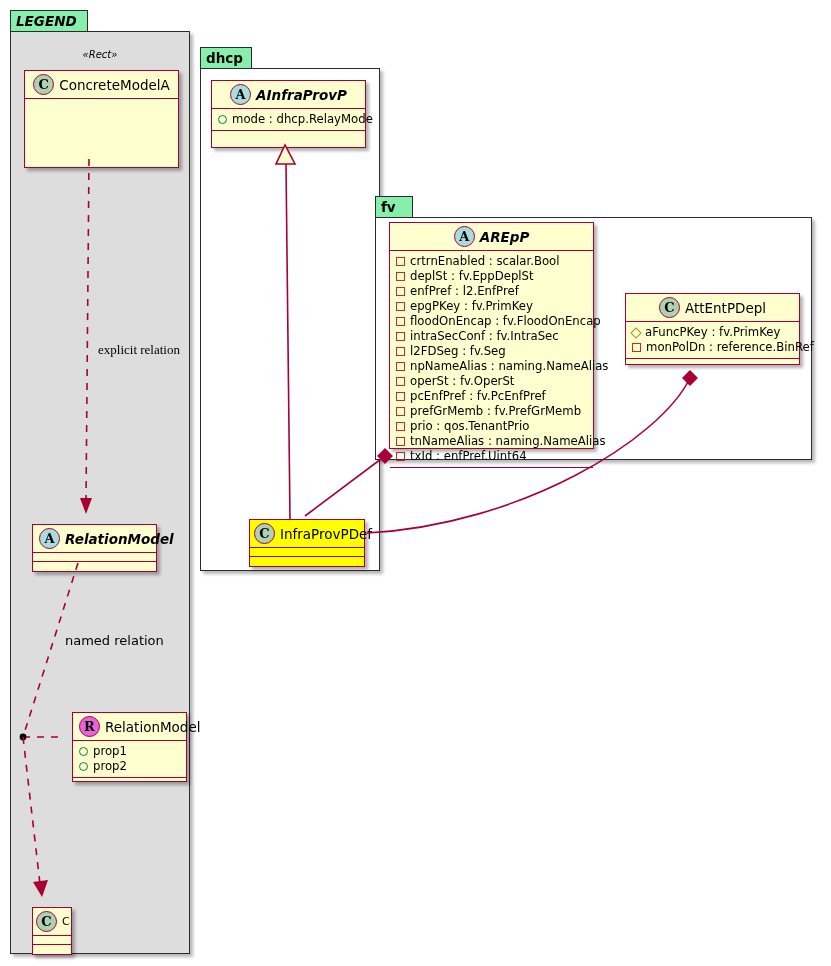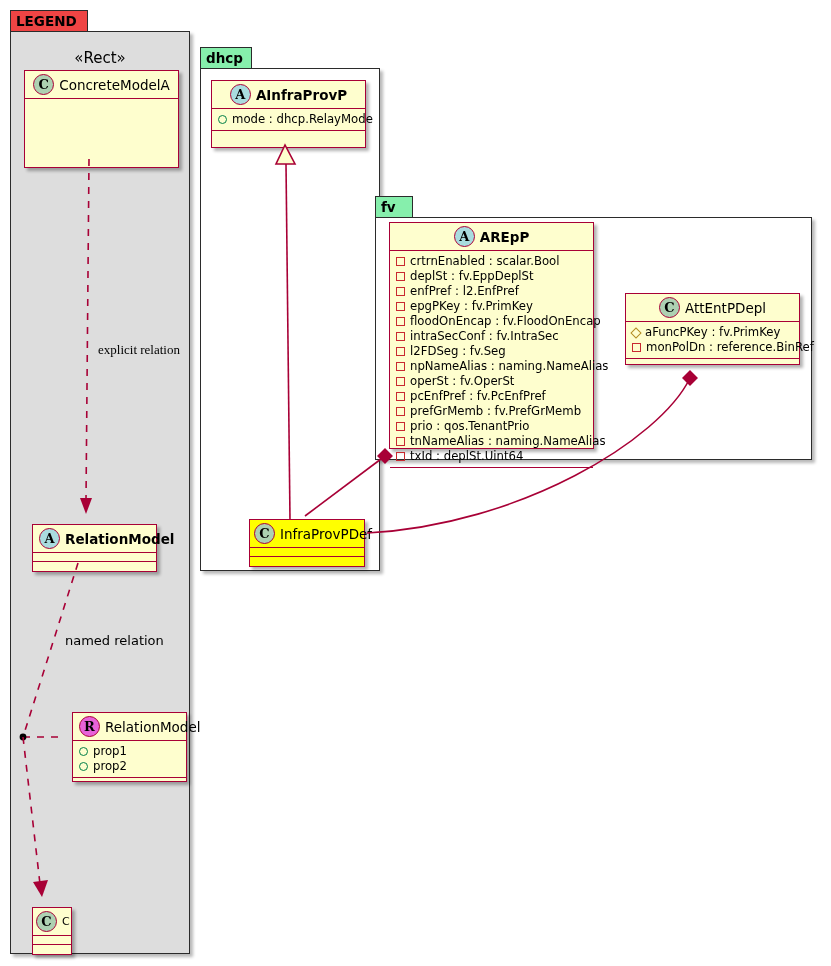--- a/index.html
+++ b/index.html
@@ -8,39 +8,39 @@
        -webkit-font-smoothing:antialiased;}
 
   #canvas{position:absolute;left:0;top:0;width:831px;height:966px;}
 
   
   .pkg{position:absolute;box-sizing:border-box;}
   .pkg-tab{position:absolute;top:0;left:0;height:22px;box-sizing:border-box;
            border:1.5px solid #2b2b2b;border-bottom:none;background:#86efac;
            font-size:13.5px;line-height:20px;padding:0 16px 0 5px;color:#000;
            font-weight:bold;}
-  .pkg-tab.legend-tab{font-weight:bold;background:#ef4444;}
+  .pkg-tab.legend-tab{font-weight:bold;background:#86efac;font-style:italic;}
   .pkg-body{position:absolute;left:0;box-sizing:border-box;
             border:1.5px solid #2b2b2b;background:#fff;
             box-shadow:3px 3px 3px rgba(0,0,0,0.28);}
   .pkg-body.legend-body{background:#dddddd;}
 
   
-  .stereo{position:absolute;font-size:15px;color:#000;
+  .stereo{position:absolute;font-style:italic;font-size:10px;color:#000;
           text-align:center;}
 
   
   .cls{position:absolute;box-sizing:border-box;border:1.4px solid #A80036;
        background:#FEFECE;box-shadow:3px 3px 3px rgba(0,0,0,0.30);}
   .cls.highlight{background:#FFFF00;}
   .cls-header{display:flex;align-items:center;justify-content:center;
               box-sizing:border-box;border-bottom:1.4px solid #A80036;
               padding:3px 6px;gap:5px;height:28px;}
   .cls-title{font-size:13.5px;color:#000;white-space:nowrap;}
-  .cls-title.abstract{font-weight:bold;}
+  .cls-title.abstract{font-style:italic;font-weight:bold;}
   .cls-title.concrete{font-style:normal;font-weight:normal;}
   .cls-attrs{box-sizing:border-box;border-bottom:1.4px solid #A80036;
              padding:3px 5px 3px 6px;}
   .cls-attrs.empty{height:9px;padding:0;}
   .cls-foot{height:9px;box-sizing:border-box;}
   .attr{display:flex;align-items:center;gap:5px;font-size:11.7px;color:#000;
         line-height:15px;white-space:nowrap;}
 
   
   .badge{width:19px;height:19px;border-radius:50%;flex:none;
@@ -218,21 +218,21 @@
         <div class="attr">
             <span class="mk square"></span>
             <span>prio : qos.TenantPrio</span>
           </div>
         <div class="attr">
             <span class="mk square"></span>
             <span>tnNameAlias : naming.NameAlias</span>
           </div>
         <div class="attr">
             <span class="mk square"></span>
-            <span>txId : deplSt.Uint64</span>
+            <span>txId : enfPref.Uint64</span>
           </div>
       </div>
       <div class="cls-foot"></div>
     </div>
 
     <div class="cls" style="left:250px;top:97px;width:175px;height:72px;">
       <div class="cls-header">
         <span class="badge c">C</span>
         <span class="cls-title concrete">AttEntPDepl</span>
       </div>

